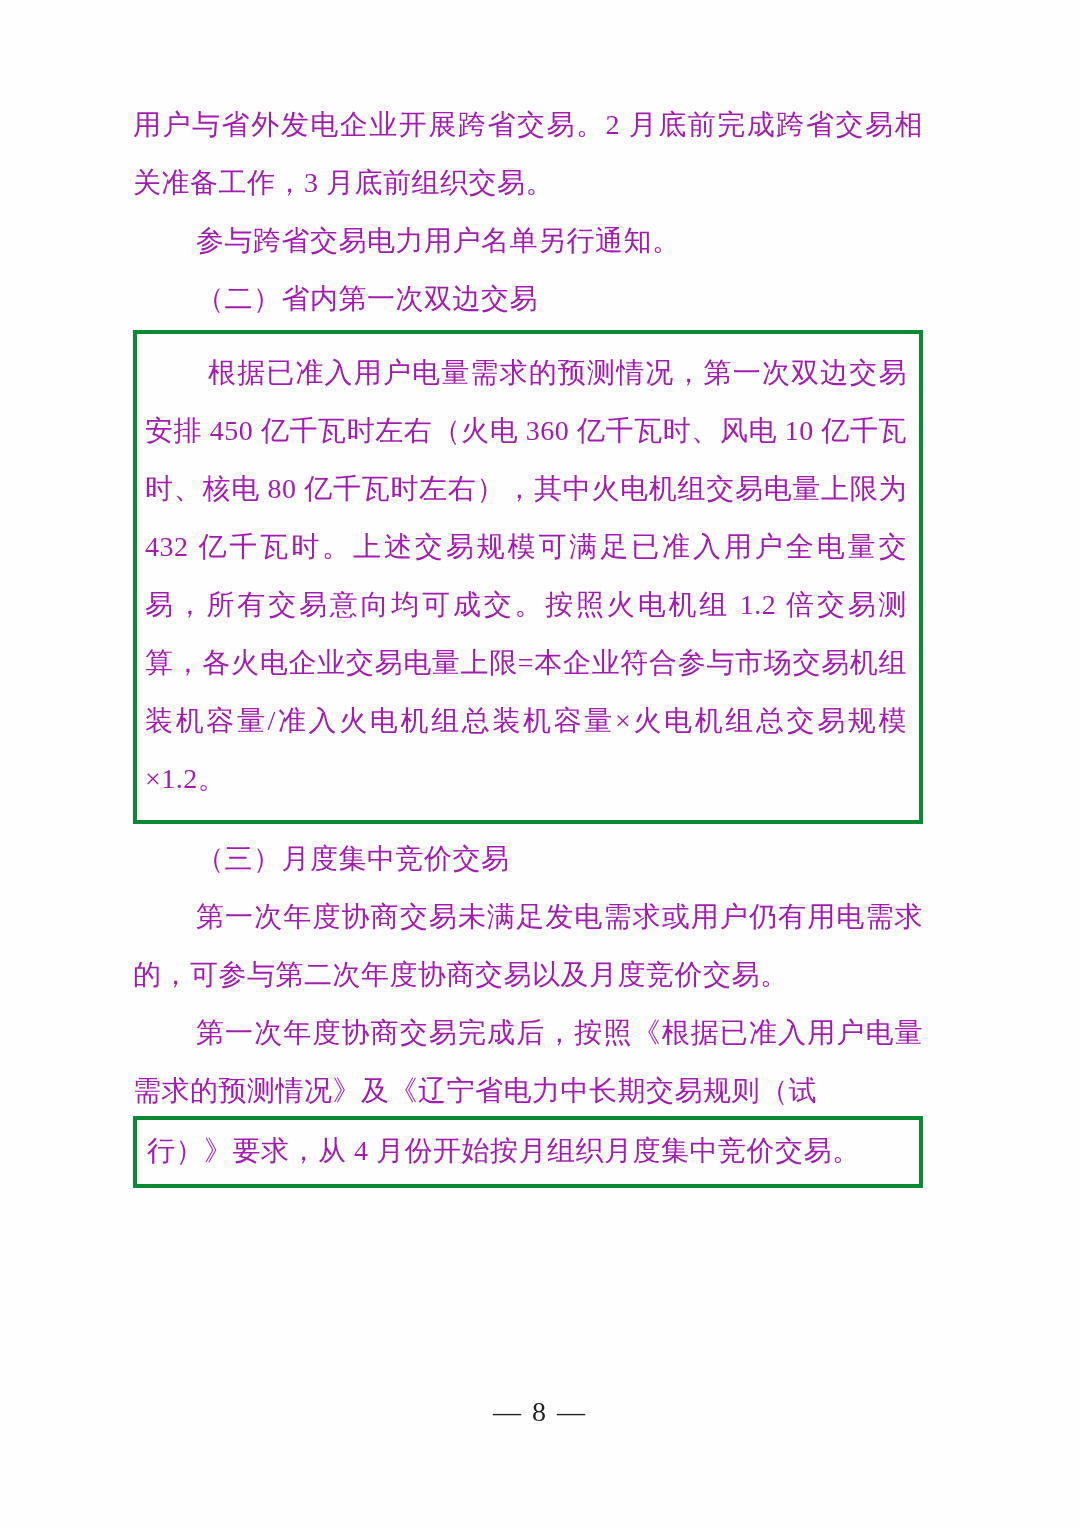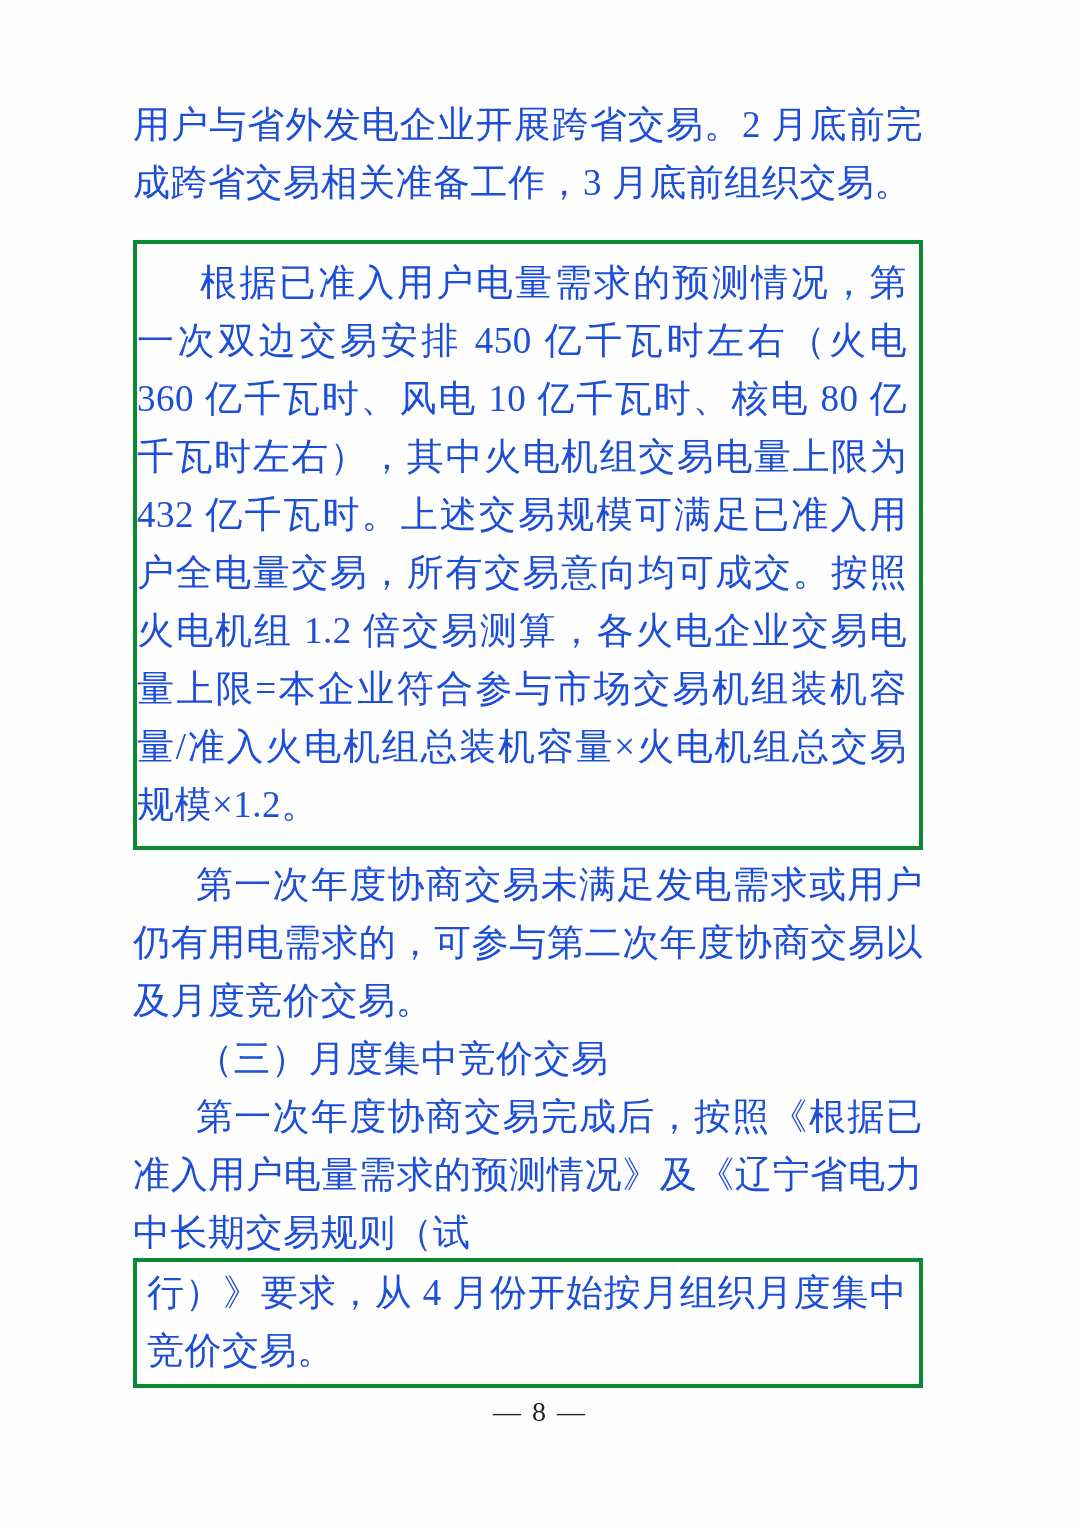--- a/index.html
+++ b/index.html
@@ -22,35 +22,35 @@
     height: 1528px;
     background: #fefefe;
   }
   .content {
     position: absolute;
     left: 133px;
     top: 96px;
     width: 790px;
   }
   .para {
-    font-size: 37px;
+    font-size: 28px;
     line-height: 58px;
     letter-spacing: 0.5px;
     text-align: justify;
     text-justify: inter-ideograph;
     margin: 0;
-    color: #1d4ed8;
+    color: #a21caf;
   }
   .indent {
     text-indent: 63px;
   }
   .boxed {
     border: 4px solid #0b8a33;
-    padding: 10px 12px 12px 0;
-    margin: 28px 0 6px 0;
+    padding: 10px 12px 12px 8px;
+    margin: 2px 0 6px 0;
     box-sizing: border-box;
   }
   .boxed .para {
     text-indent: 63px;
   }
   .box-tight {
     border: 4px solid #0b8a33;
     padding: 2px 12px 4px 10px;
     box-sizing: border-box;
     display: inline-block;
@@ -73,30 +73,32 @@
   }
 </style>
 </head>
 <body>
 
 <div class="page">
   <div class="content">
 
     <p class="para">用户与省外发电企业开展跨省交易。2 月底前完成跨省交易相关准备工作，3 月底前组织交易。</p>
 
+    <p class="para indent">参与跨省交易电力用户名单另行通知。</p>
 
+    <p class="para indent">（二）省内第一次双边交易</p>
 
 
     <div class="boxed">
       <p class="para">根据已准入用户电量需求的预测情况，第一次双边交易安排 450 亿千瓦时左右（火电 360 亿千瓦时、风电 10 亿千瓦时、核电 80 亿千瓦时左右），其中火电机组交易电量上限为 432 亿千瓦时。上述交易规模可满足已准入用户全电量交易，所有交易意向均可成交。按照火电机组 1.2 倍交易测算，各火电企业交易电量上限=本企业符合参与市场交易机组装机容量/准入火电机组总装机容量×火电机组总交易规模×1.2。</p>
     </div>
 
+    <p class="para indent">（三）月度集中竞价交易</p>
+
     <p class="para indent">第一次年度协商交易未满足发电需求或用户仍有用电需求的，可参与第二次年度协商交易以及月度竞价交易。</p>
-
-    <p class="para indent">（三）月度集中竞价交易</p>
 
     <p class="para indent">第一次年度协商交易完成后，按照《根据已准入用户电量需求的预测情况》及《辽宁省电力中长期交易规则（试</p>
 
     <div class="box-tight">
       <p class="para">行）》要求，从 4 月份开始按月组织月度集中竞价交易。</p>
     </div>
 
   </div>
 
   <div class="footer">— 8 —</div>

